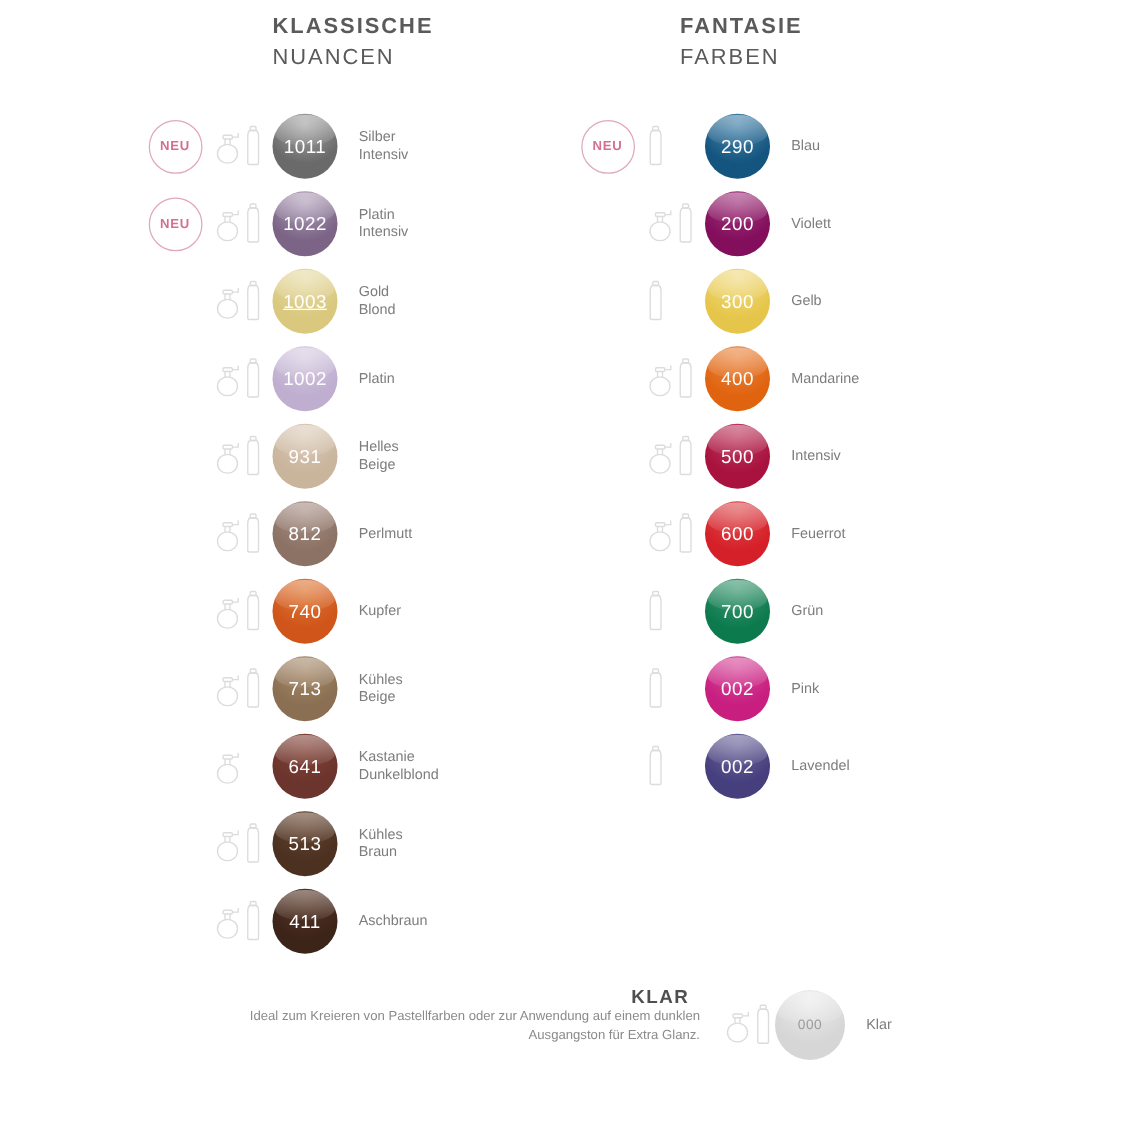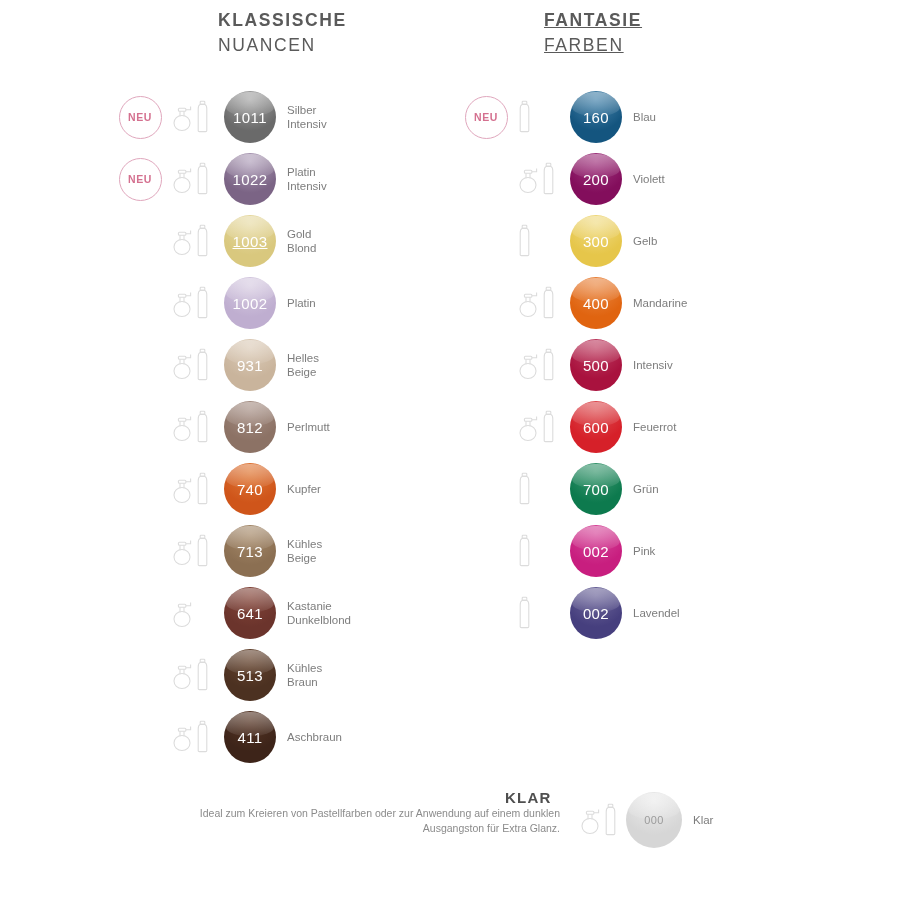--- a/index.html
+++ b/index.html
@@ -22,21 +22,21 @@
     font-size: 17.5px;
     letter-spacing: 1.6px;
     color: #5a5a5a;
     line-height: 1.42;
     font-weight: 400;
   }
   .col-head .l1 { display: block; font-weight: 700; }
   .col-head .l2 { display: block; font-weight: 400; }
 
   #head-left  { left: 218px; top: 8px; }
-  #head-right { left: 544px; top: 8px; text-decoration: underline; }
+  #head-right { left: 544px; top: 8px; }
 
   
   .col { position: absolute; }
   #col-left  { left: 112px; top: 86px; }
   #col-right { left: 458px; top: 86px; }
 
   .row {
     position: relative;
     height: 62px;
     display: flex;
@@ -82,21 +82,21 @@
   .packs svg { display: block; }
   .pack-bottle { width: 22px; height: 30px; }
   .pack-tube   { width: 13px; height: 34px; }
 
   
   .dot-slot {
     width: 58px;
     flex: 0 0 58px;
     display: flex;
     align-items: center;
-    justify-content: flex-end;
+    justify-content: flex-start;
   }
   .dot {
     width: 52px;
     height: 52px;
     border-radius: 50%;
     display: flex;
     align-items: center;
     justify-content: center;
     font-size: 15px;
     letter-spacing: 0.4px;
@@ -472,21 +472,21 @@
       <div class="packs">
         <span>
           <svg class="pack-tube" viewBox="0 0 13 34" fill="none" stroke="#dcdcdc" stroke-width="1.1">
             <path d="M2.2 9 Q2.2 5.2 4 4.4 L9 4.4 Q10.8 5.2 10.8 9 L10.8 30.4 Q10.8 31.6 9.6 31.6 L3.4 31.6 Q2.2 31.6 2.2 30.4 Z"></path>
             <rect x="4.2" y="1.2" width="4.6" height="3.2" rx="0.8"></rect>
           </svg>
         </span>
       </div>
       <div class="dot-slot">
         <div class="dot" style="background: radial-gradient(circle at 50% 16%, rgb(74, 135, 174) 0%, rgb(20, 85, 127) 62%, rgb(20, 85, 127) 100%);">
-          <span>160</span>
+          <span>290</span>
         </div>
       </div>
       <div class="name">Blau</div>
     </div>
     <div class="row">
       <div class="neu-slot"></div>
       <div class="packs">
         <span>
           <svg class="pack-bottle" viewBox="0 0 22 30" fill="none" stroke="#dcdcdc" stroke-width="1.1">
             <ellipse cx="10" cy="21" rx="8" ry="7.5"></ellipse>

